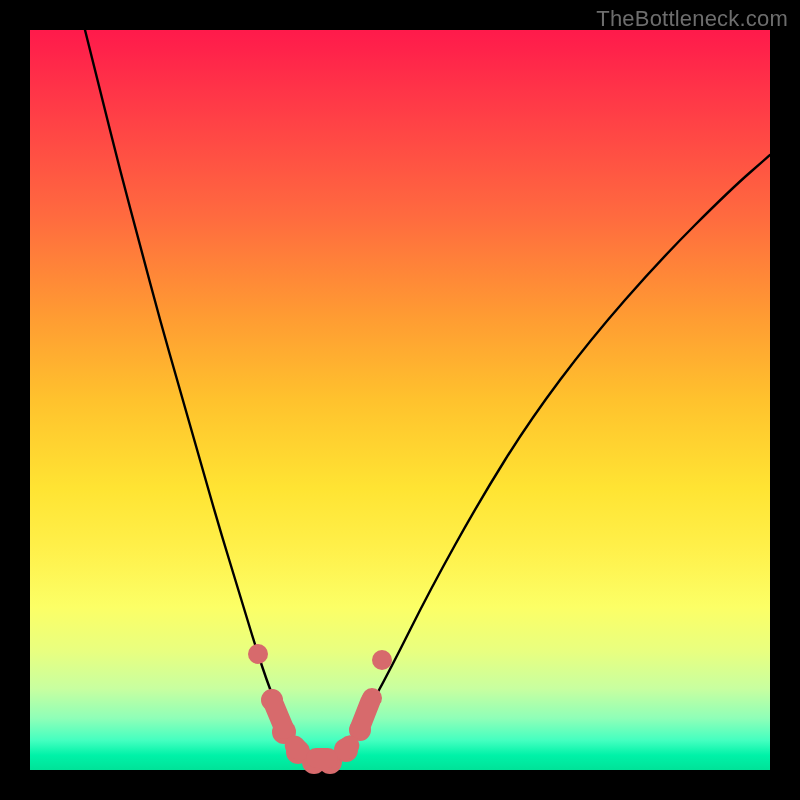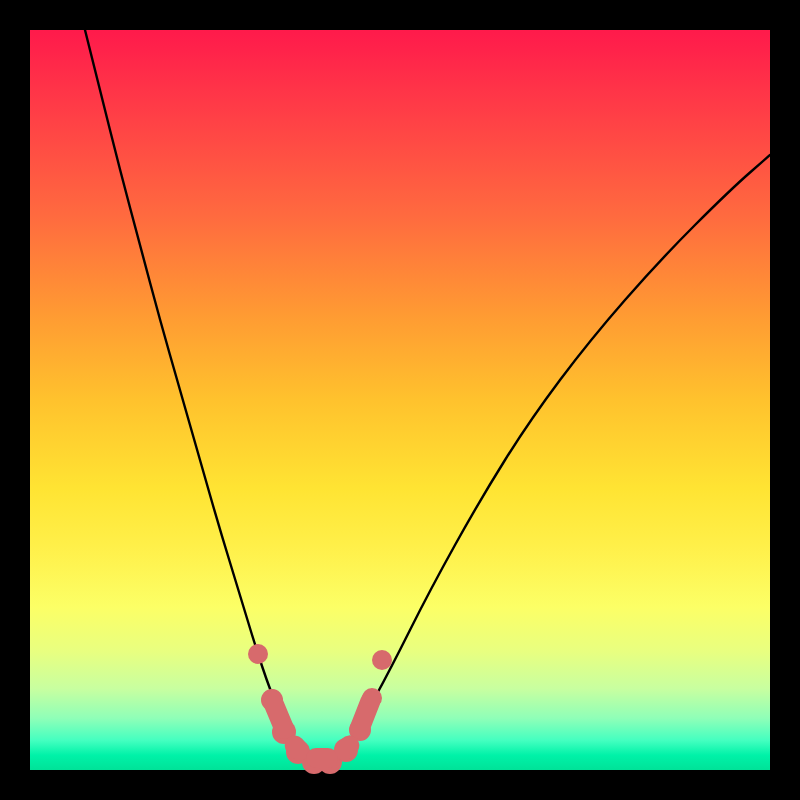--- a/index.html
+++ b/index.html
@@ -69,20 +69,21 @@
     position: absolute;
     background: #d76a6c;
     border-radius: 10px;
     transform-origin: 0 50%;
   }
 </style>
 </head>
 <body>
 
 <div class="frame">
+  <div class="watermark">TheBottleneck.com</div>
 
   <div class="plot">
     <svg class="curve" viewBox="0 0 740 740" preserveAspectRatio="none">
       <path id="curve-path" fill="none" stroke="#000" stroke-width="2.4" stroke-linecap="round" d="M 55 0 Q 70 60 80 100 Q 90 140 100 177.5 Q 110 215 120 252.5 Q 130 290 140 325 Q 150 360 160 395 Q 170 430 180 465 Q 190 500 200 532.5 Q 210 565 217.5 590 Q 225 615 232.5 637.5 Q 240 660 247.5 677.5 Q 255 695 262.5 707.5 Q 270 720 277.5 727.5 Q 285 735 292.5 735 Q 300 735 307.5 727.5 Q 315 720 322.5 707.5 Q 330 695 345 667.5 Q 360 640 380 600 Q 400 560 425 515 Q 450 470 475 430 Q 500 390 530 350 Q 560 310 595 270 Q 630 230 665 195 Q 700 160 720 142.5 T 740 125"></path>
     </svg>
     <div id="markers-layer">
         <div class="marker" style="left: 228px; top: 624px; width: 20px; height: 20px;"></div>
         <div class="marker" style="left: 242px; top: 670px; width: 22px; height: 22px;"></div>
         <div class="marker" style="left: 254px; top: 702px; width: 24px; height: 24px;"></div>
         <div class="marker" style="left: 268px; top: 722px; width: 24px; height: 24px;"></div>

